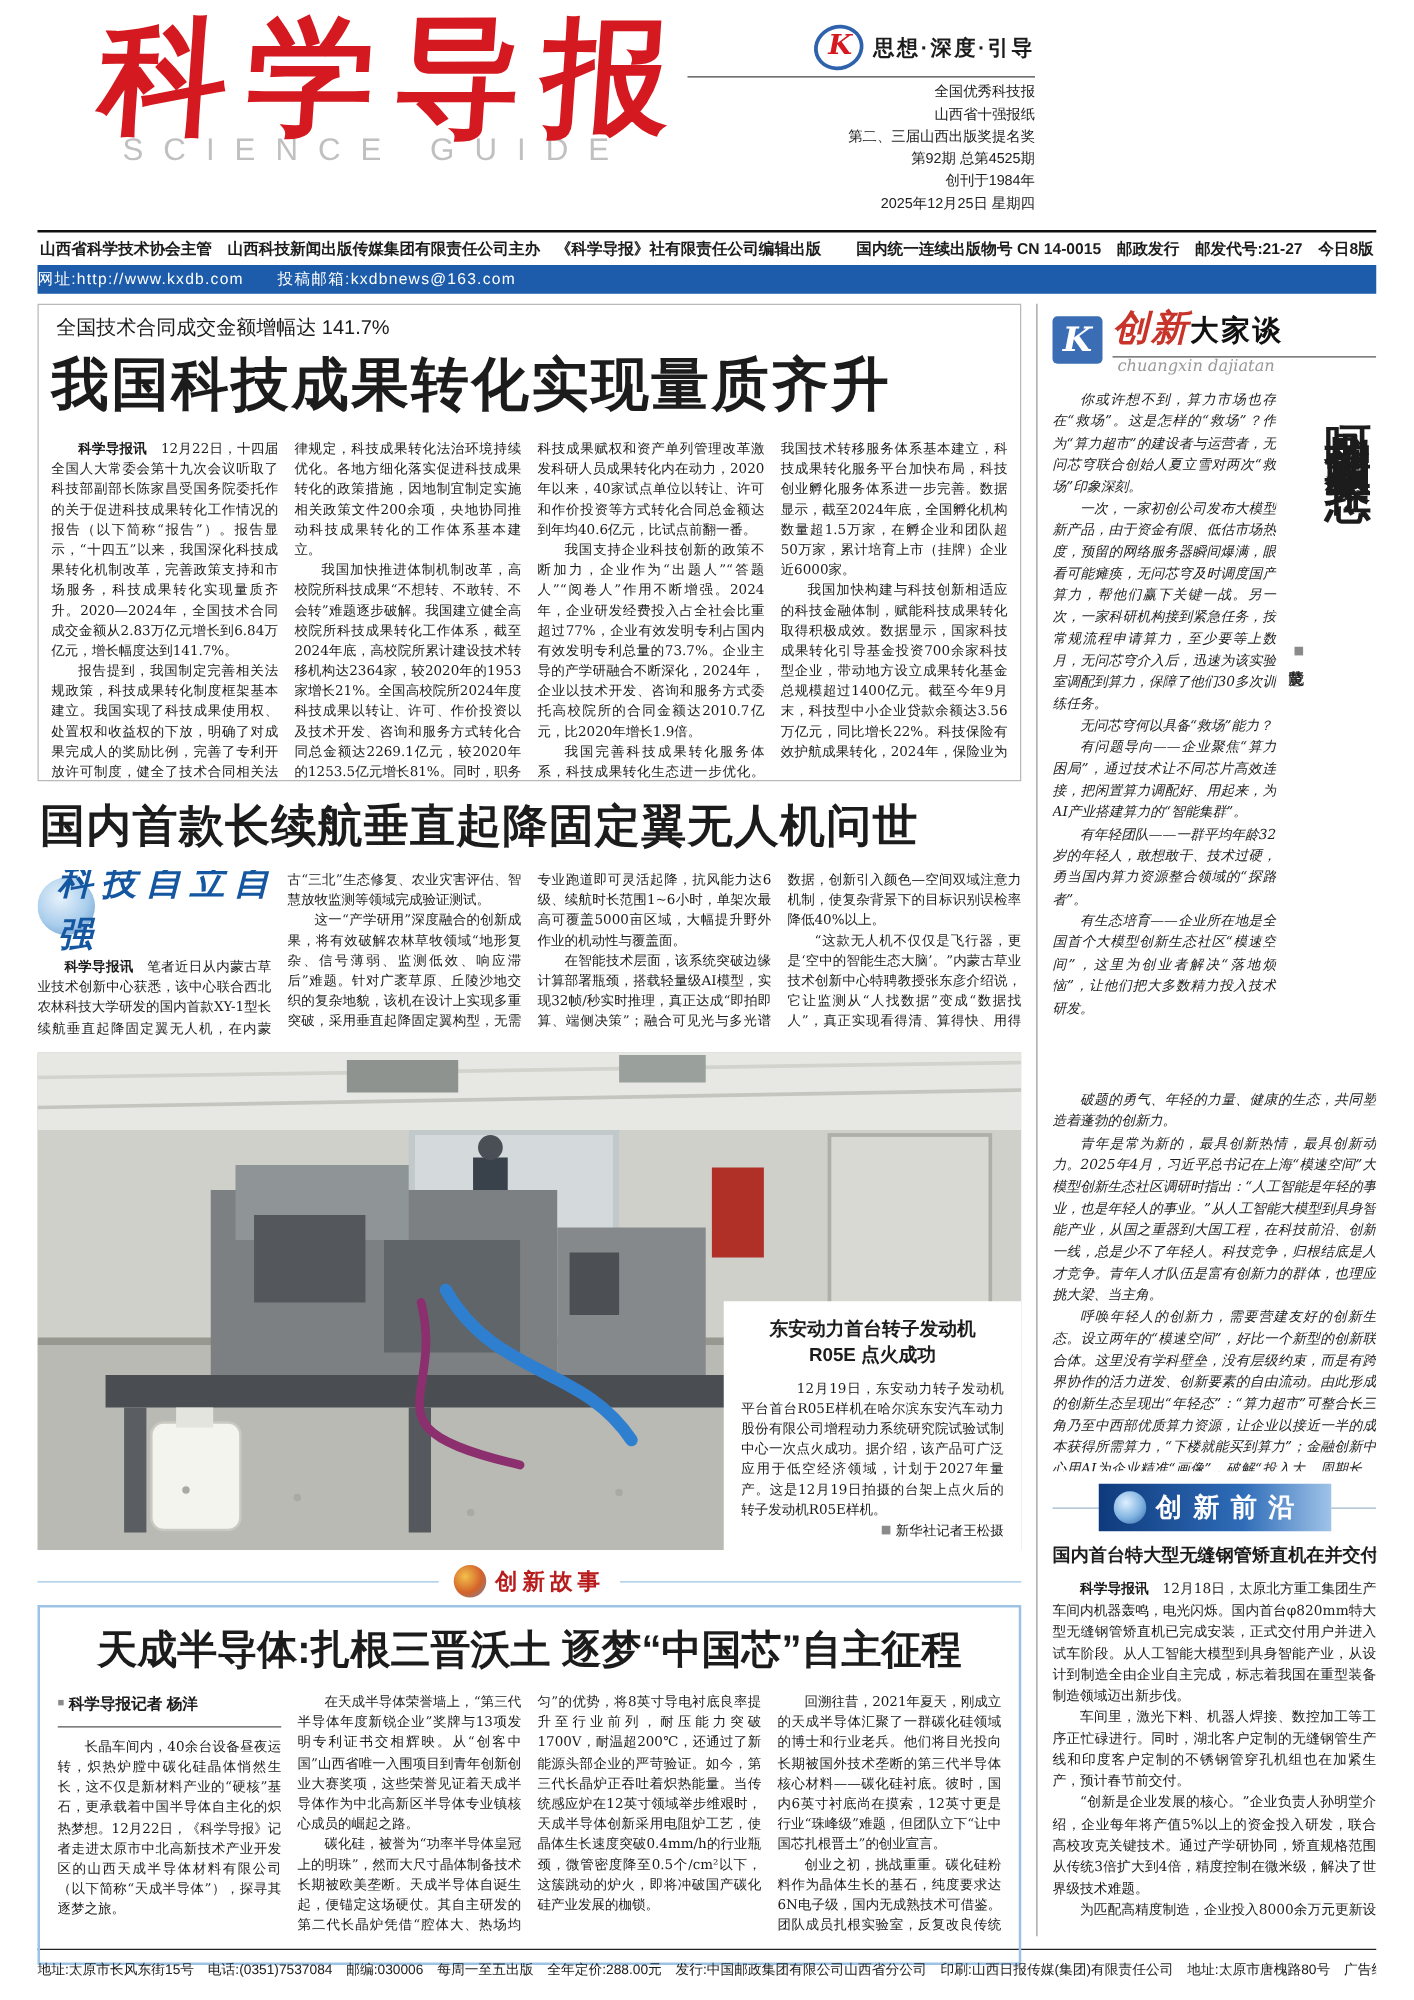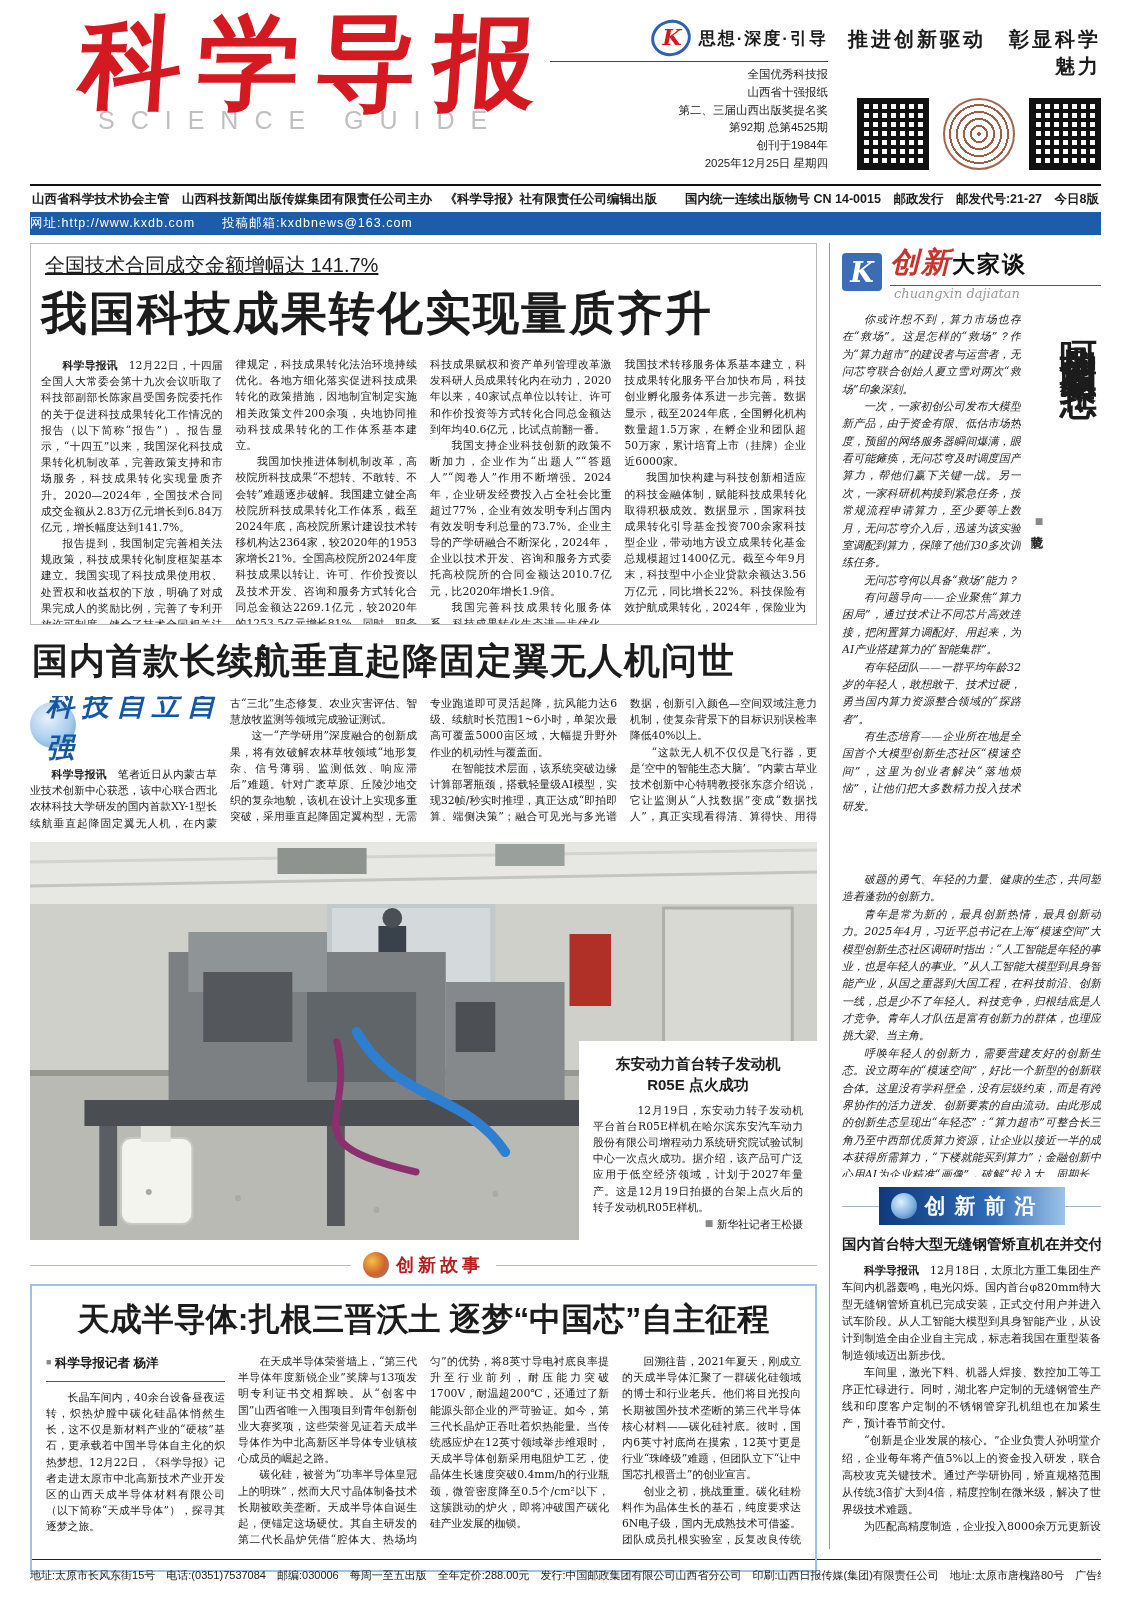--- a/index.html
+++ b/index.html
@@ -33,21 +33,21 @@
   
   .content{display:flex;margin-top:8px;height:1306px;}
   .main-col{width:800px;box-sizing:border-box;padding-right:12px;border-right:1px solid #9a9a9a;flex:none;}
   .side-col{flex:1;box-sizing:border-box;padding-left:12px;overflow:hidden;}
 
   p{margin:0;text-indent:2em;}
   .jtext{text-align:justify;}
 
   
   .lead-box{border:1px solid #b9b9b9;box-sizing:border-box;padding:8px 10px 4px;height:382px;overflow:hidden;}
-  .kicker{font-size:20px;font-family:"Liberation Sans",sans-serif;margin:0 0 4px 4px;text-decoration:underline;}
+  .kicker{font-size:16px;font-family:"Liberation Sans",sans-serif;margin:0 0 4px 4px;}
   .lead-headline{font-size:46px;font-weight:bold;font-family:"Liberation Sans",sans-serif;letter-spacing:2px;margin:0 0 12px 0;white-space:nowrap;}
   .lead-body{column-count:4;column-gap:13px;height:278px;overflow:hidden;font-size:10.8px;line-height:1.5;}
 
   
   .drone-headline{font-size:36px;font-weight:bold;font-family:"Liberation Sans",sans-serif;margin:12px 0 10px 2px;white-space:nowrap;letter-spacing:1px;}
   .drone-body{column-count:4;column-gap:13px;height:142px;overflow:hidden;font-size:10.8px;line-height:1.5;}
   .tech-badge{position:relative;height:58px;margin:2px 0 10px;break-inside:avoid;padding-left:16px;display:flex;align-items:center;}
   .globe-icon{position:absolute;left:0;top:4px;width:46px;height:46px;border-radius:50%;background:radial-gradient(circle at 40% 35%,#e8f2fb,#a9cdec 55%,#5a92c8);z-index:0;}
   .tech-badge .txt{position:relative;z-index:1;font-family:"Liberation Sans",sans-serif;font-weight:bold;font-style:italic;color:#1456a0;font-size:28px;letter-spacing:2px;}
 
@@ -114,28 +114,20 @@
             <i>K</i>
           </span>
         <span class="slogan">思想·深度·引导</span>
       </div>
       <div class="honor">全国优秀科技报</div>
       <div class="honor">山西省十强报纸</div>
       <div class="honor">第二、三届山西出版奖提名奖</div>
       <div class="issue">第92期  总第4525期</div>
       <div class="issue">创刊于1984年</div>
       <div class="issue">2025年12月25日  星期四</div>
-    </div>
-    <div class="motto-qr">
-      <div class="motto">推进创新驱动　彰显科学魅力</div>
-      <div class="qrs">
-        <div class="qr"></div>
-        <div class="qr round"></div>
-        <div class="qr"></div>
-      </div>
     </div>
   </div>
 
   <div class="rule-row">
     <span>山西省科学技术协会主管　山西科技新闻出版传媒集团有限责任公司主办　《科学导报》社有限责任公司编辑出版</span>
     <span>国内统一连续出版物号 CN 14-0015　邮政发行　邮发代号:21-27　今日8版</span>
   </div>
   <div class="blue-bar">网址:http://www.kxdb.com　　投稿邮箱:kxdbnews@163.com</div>
 
   <div class="content">

